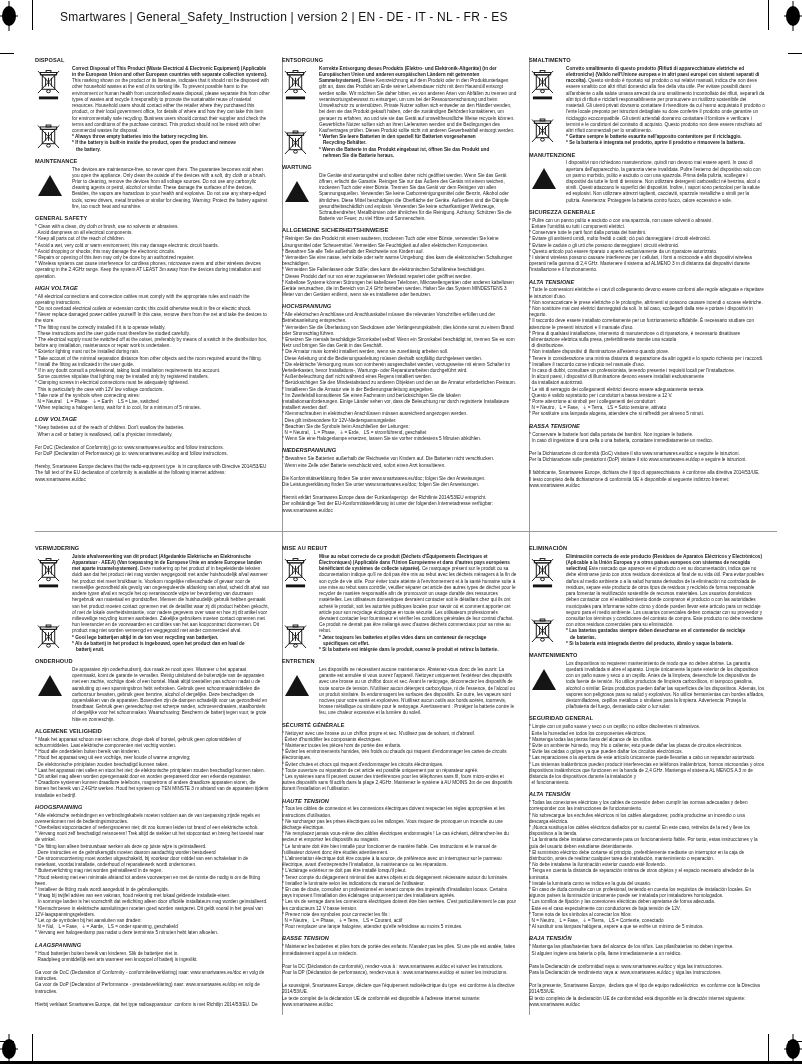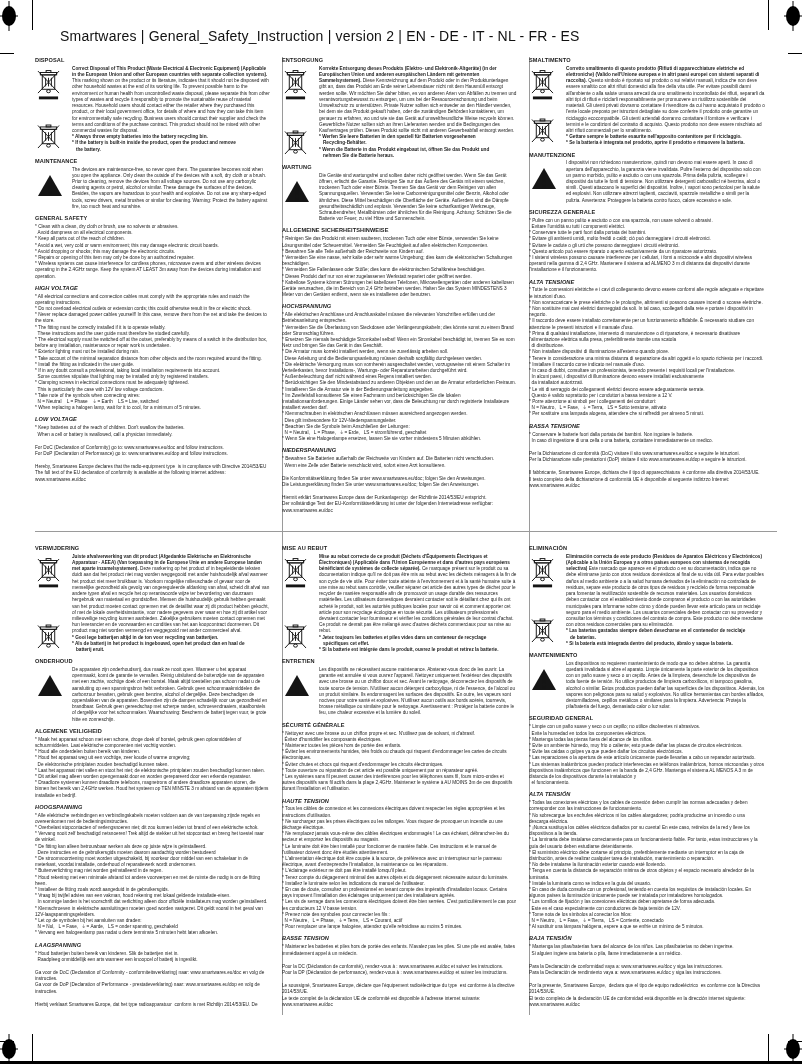--- a/index.html
+++ b/index.html
@@ -1,19 +1,19 @@
 <!DOCTYPE html>
 <html><head>
 <meta charset="utf-8">
 <style>
   html,body{margin:0;padding:0;background:#e8e8e8;}
   #sheet{position:relative;width:802px;height:1064px;background:#ffffff;overflow:hidden;
          font-family:"Liberation Sans",sans-serif;color:#1b1b1b;}
   
-  #header-title{position:absolute;left:60px;top:28px;font-size:14px;letter-spacing:.2px;color:#111;}
+  #header-title{position:absolute;left:60px;top:10px;font-size:12px;letter-spacing:.2px;color:#111;}
   
   .regmark{position:absolute;width:18px;height:30px;}
   .tick{position:absolute;background:#000;}
   #bottom-bar{position:absolute;left:0;top:1061px;width:802px;height:3px;background:#000;}
   
   .vdiv{position:absolute;top:57px;width:1px;height:958px;background:#9a9a9a;}
   .hdiv{position:absolute;left:35px;top:531px;width:742px;height:1px;background:#9a9a9a;}
   
   #panels{position:absolute;left:35px;top:57px;width:742px;display:grid;
           grid-template-columns:247px 247px 248px;grid-template-rows:474px 462px;row-gap:14px;}

